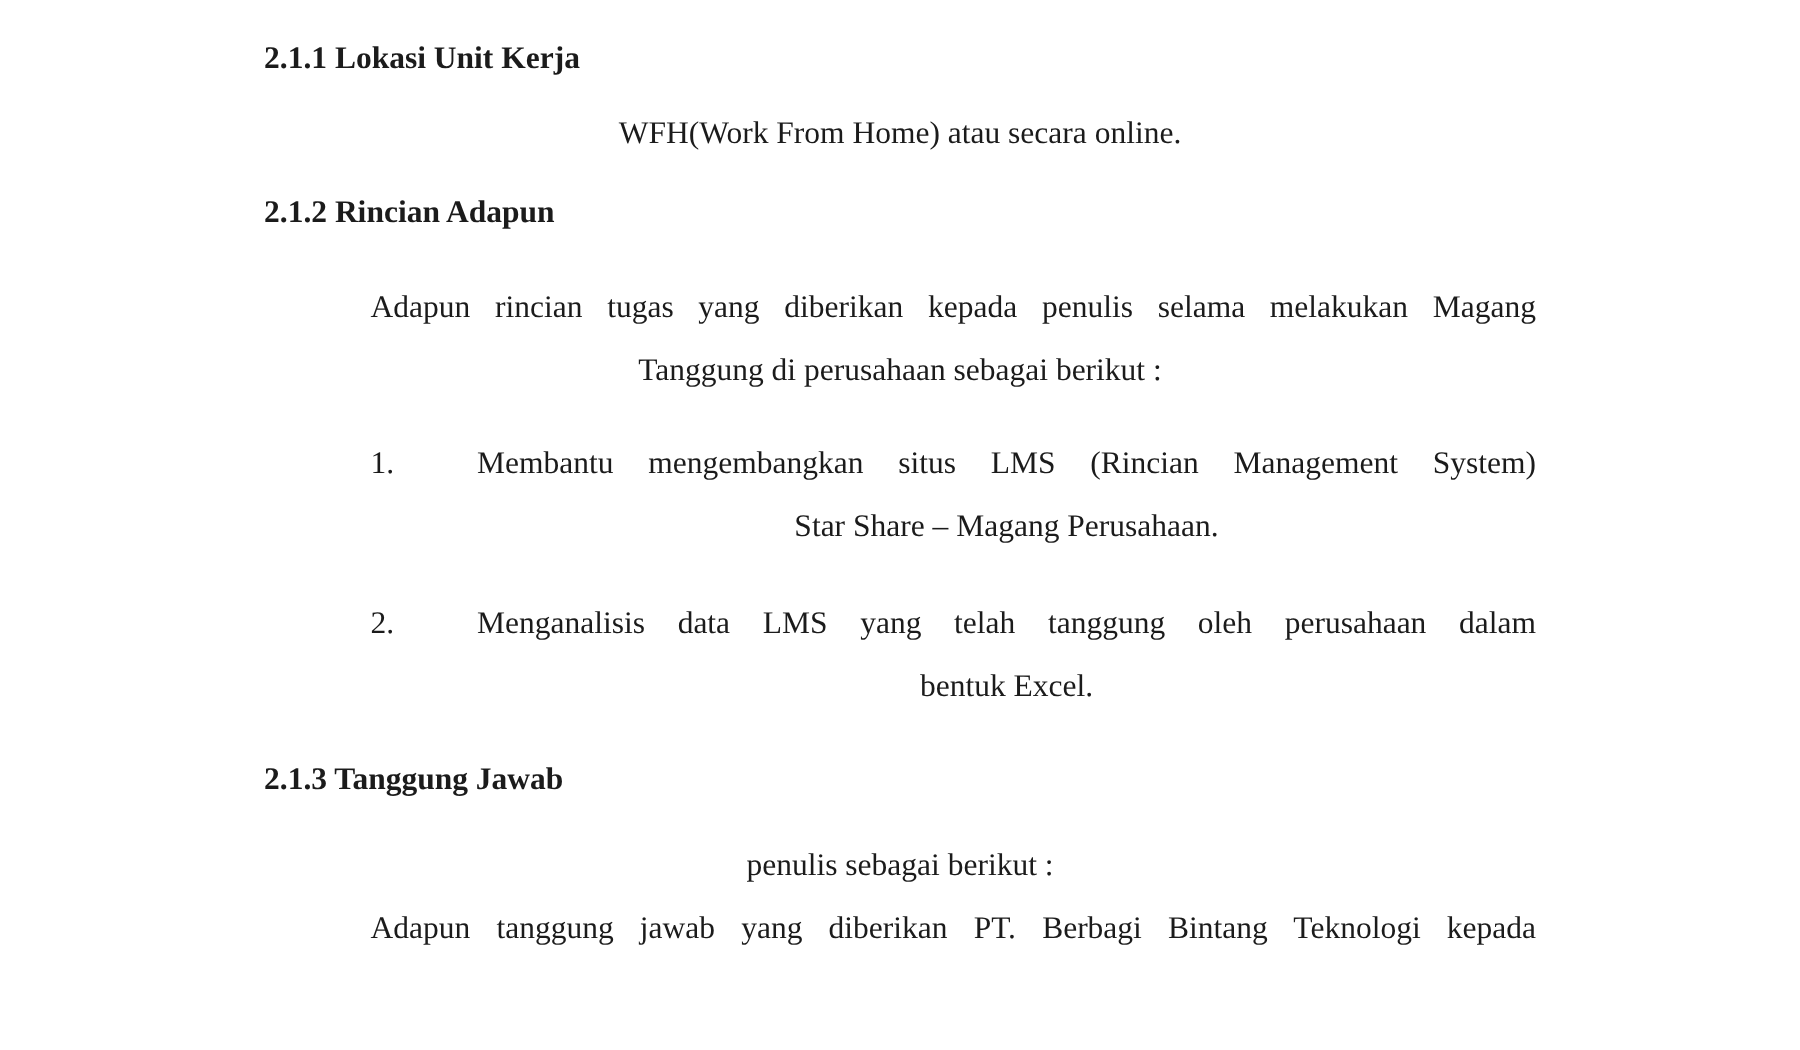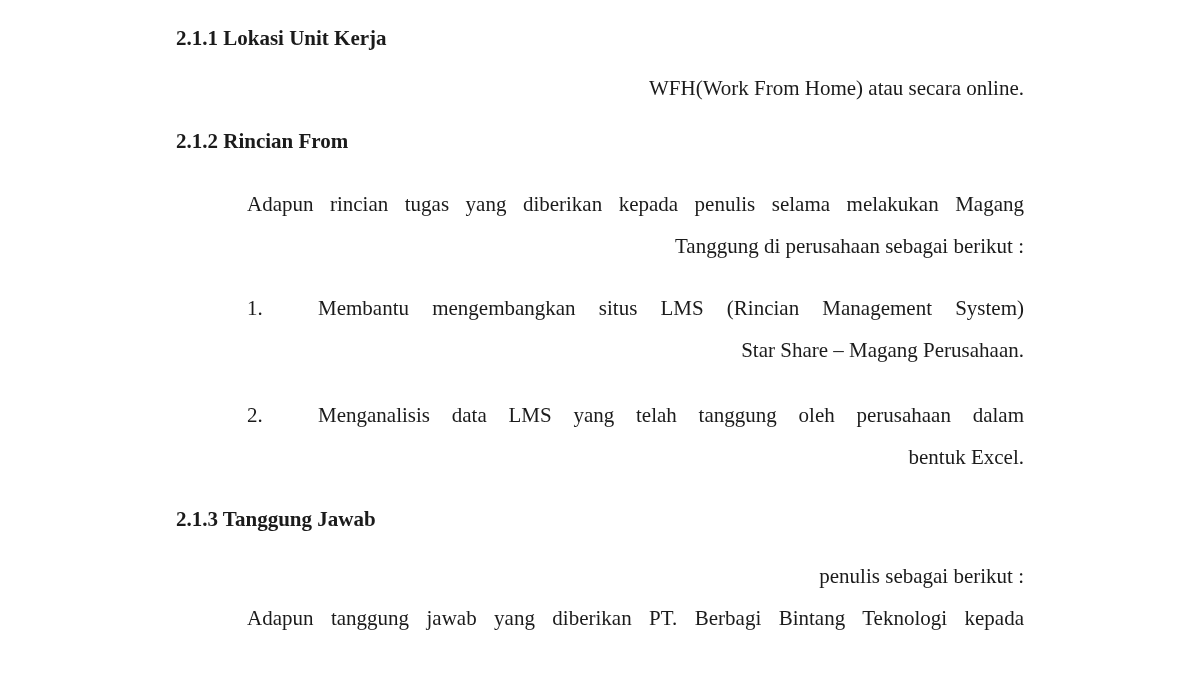--- a/index.html
+++ b/index.html
@@ -43,21 +43,21 @@
     line-height: 42px;
     white-space: normal;
   }
 
   .line.just {
     text-align: justify;
     text-align-last: justify;
   }
 
   .line.left {
-    text-align: right;
+    text-align: center;
   }
 
   .p-211 { margin-top: 16px; }
   .p-212 { margin-top: 29px; }
   .p-213 { margin-top: 23px; }
 
   .indent-small { text-indent: 29px; }
   .indent-large { text-indent: 71px; }
 
   .task-list { margin-top: 20px; }
@@ -87,21 +87,21 @@
 
 <div class="page">
   <div class="content">
 
     <div class="heading h-211">2.1.1 Lokasi Unit Kerja</div>
 
     <div class="para p-211">
       <div class="line left">WFH(Work From Home) atau secara online.</div>
     </div>
 
-    <div class="heading h-212">2.1.2 Rincian From</div>
+    <div class="heading h-212">2.1.2 Rincian Adapun</div>
 
     <div class="para p-212">
       <div class="line just indent-large">Adapun rincian tugas yang diberikan kepada penulis selama melakukan Magang</div>
       <div class="line left">Tanggung di perusahaan sebagai berikut :</div>
     </div>
 
     <div class="task-list">
 
       <div class="task-item">
         <div class="task-num">1.</div>

